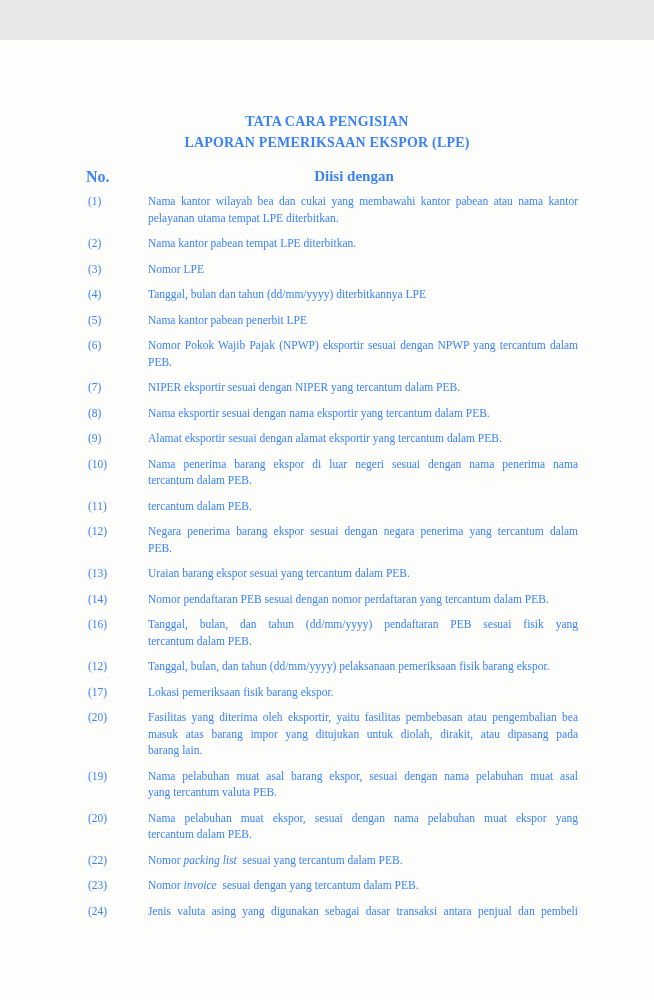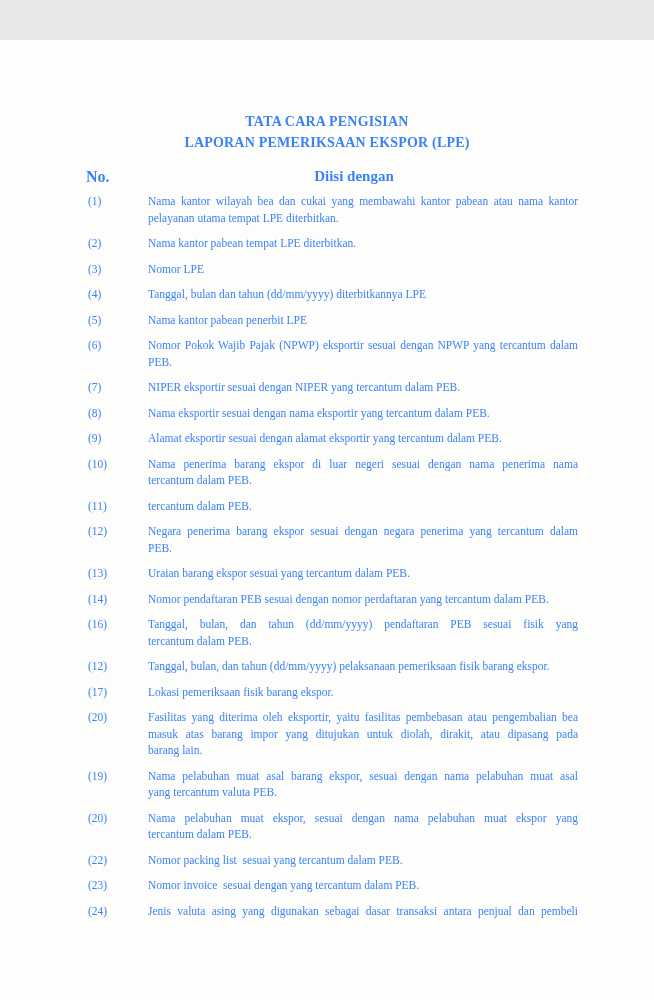--- a/index.html
+++ b/index.html
@@ -67,21 +67,21 @@
     margin-left: 88px;
     width: 60px;
   }
   .item-text {
     flex: none;
     width: 430px;
   }
   .line { text-align: left; }
   .line.plain { white-space: nowrap; }
   .line.stretch { text-align-last: justify; font-family: Liberation Serif, serif; }
-  .it { }
+  .it { font-style: italic; }
 </style>
 </head>
 <body>
 
 <div class="page">
 
   <div class="title-block">
     <div>TATA CARA PENGISIAN</div>
     <div>LAPORAN PEMERIKSAAN EKSPOR (LPE)</div>
   </div>

